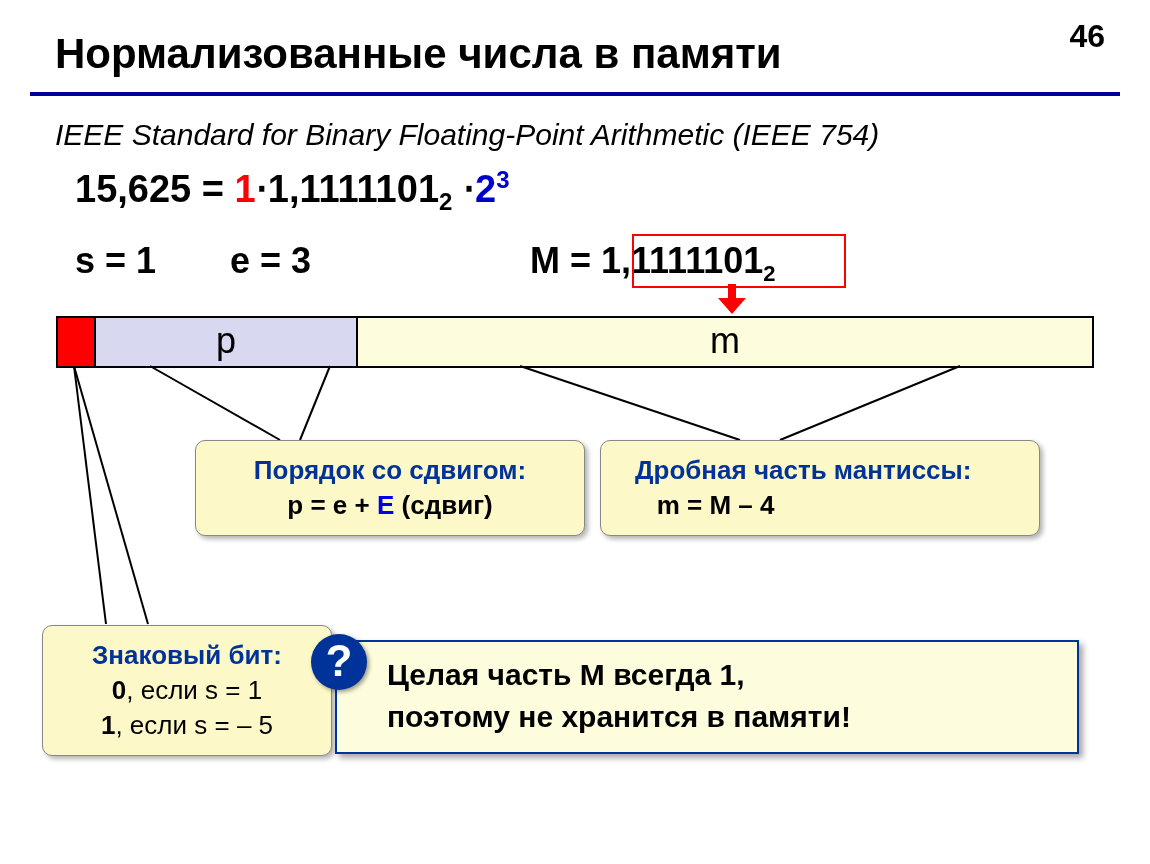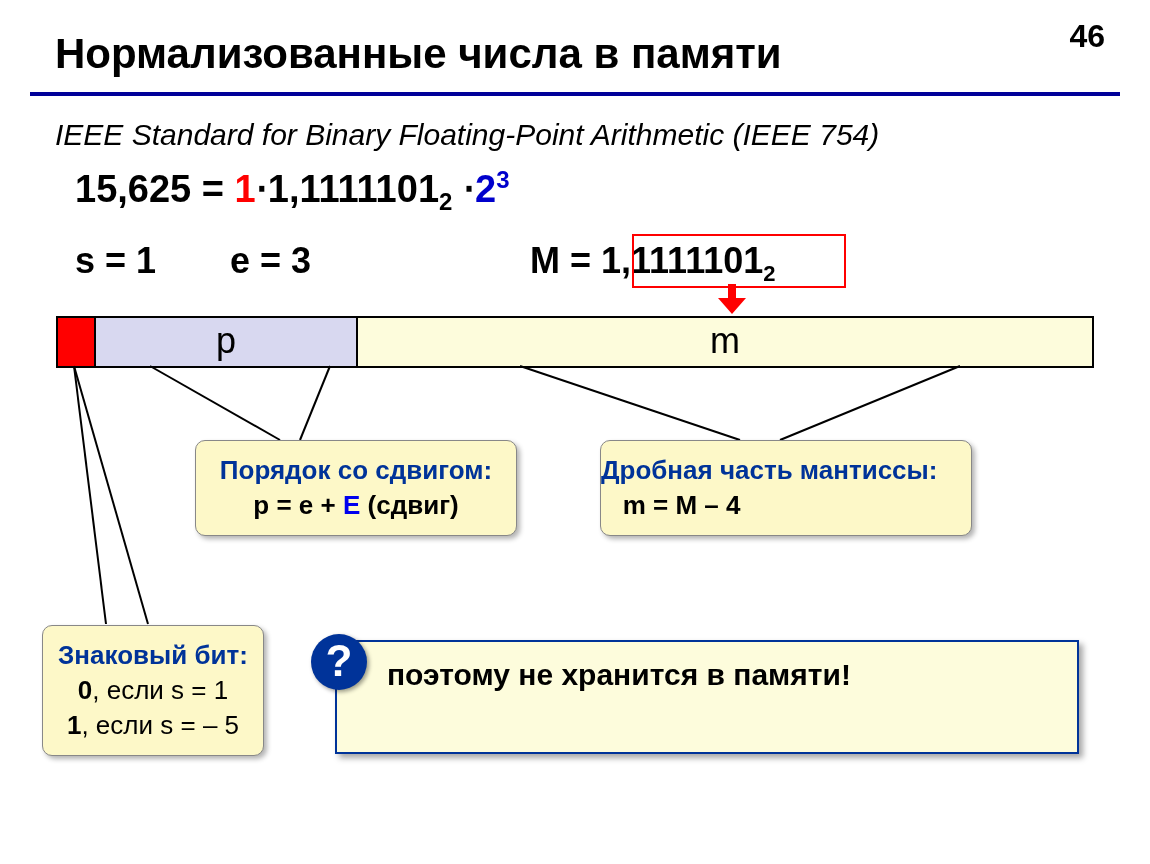--- a/index.html
+++ b/index.html
@@ -18,21 +18,21 @@
   .row-M{position:absolute;top:240px;left:530px;font-size:36px;font-weight:bold;}
   .row-M sub{font-size:22px;vertical-align:sub;}
   .box-fraction{position:absolute;top:234px;left:632px;width:210px;height:50px;border:2px solid #ff0000;}
   .arrow-red{position:absolute;top:284px;left:718px;width:28px;height:32px;}
   .arrow-red .stem{position:absolute;top:0;left:10px;width:8px;height:16px;background:#ff0000;}
   .arrow-red .head{position:absolute;top:14px;left:0;width:0;height:0;border-left:14px solid transparent;border-right:14px solid transparent;border-top:16px solid #ff0000;}
   .bar{position:absolute;top:316px;left:56px;width:1034px;height:48px;border:2px solid #000;display:flex;}
   .bar .s{width:36px;background:#ff0000;border-right:2px solid #000;}
   .bar .p{width:260px;background:#d8d8f0;border-right:2px solid #000;text-align:center;font-size:36px;line-height:46px;}
   .bar .m{flex:1;background:#fdfcdc;text-align:center;font-size:36px;line-height:46px;}
-  .callout{position:absolute;background:#fdf8c8;border:1px solid #888;border-radius:10px;box-shadow:3px 3px 5px rgba(0,0,0,0.3);padding:12px 0;font-size:26px;font-weight:bold;line-height:1.35;}
+  .callout{position:absolute;background:#fdf8c8;border:1px solid #888;border-radius:10px;box-shadow:3px 3px 5px rgba(0,0,0,0.3);padding:12px 34px;font-size:26px;font-weight:bold;line-height:1.35;}
   .callout .title-c{color:#003399;}
   .callout .blue{color:#0000ee;}
   .co-p{top:440px;left:195px;width:320px;text-align:center;}
   .co-m{top:440px;left:600px;width:370px;text-align:left;}
   .co-s{top:625px;left:30px;width:220px;text-align:center;margin-left:12px;}
   .co-s .line{font-weight:normal;text-align:center;}
   .co-s .b{font-weight:bold;}
   .infobox{position:absolute;top:640px;left:335px;width:740px;height:110px;background:#fdfcdc;border:2px solid #003399;box-shadow:4px 4px 6px rgba(0,0,0,0.35);}
   .info-badge{position:absolute;top:-8px;left:-26px;width:56px;height:56px;border-radius:50%;background:#003399;color:#fff;font-size:44px;font-weight:bold;text-align:center;line-height:54px;box-shadow:2px 2px 4px rgba(0,0,0,0.4);}
   .info-text{position:absolute;top:12px;left:50px;font-size:30px;font-weight:bold;line-height:1.4;}
@@ -96,17 +96,18 @@
 
   <div class="callout co-s">
     <div class="title-c">Знаковый бит:</div>
     <div class="line"><span class="b">0</span><span>, если s = 1</span></div>
     <div class="line"><span class="b">1</span><span>, если s = – 5</span></div>
   </div>
 
   <div class="infobox">
     <div class="info-badge">?</div>
     <div class="info-text">
+      <div>Целая часть M всегда 1,</div>
       <div>поэтому не хранится в памяти!</div>
     </div>
   </div>
 
 </div>
 
 </body></html>

